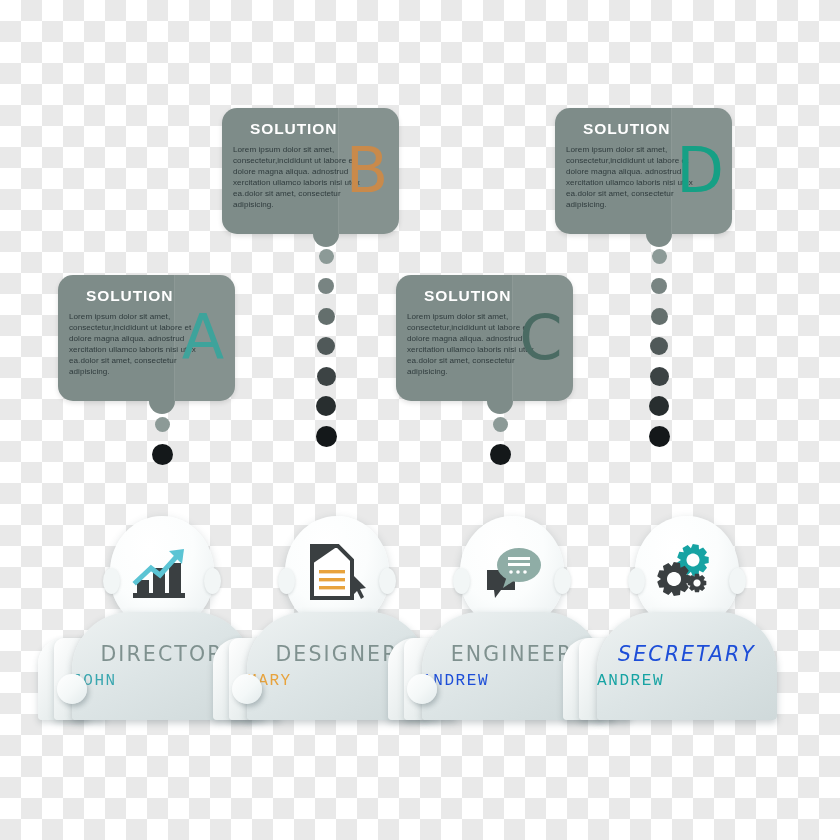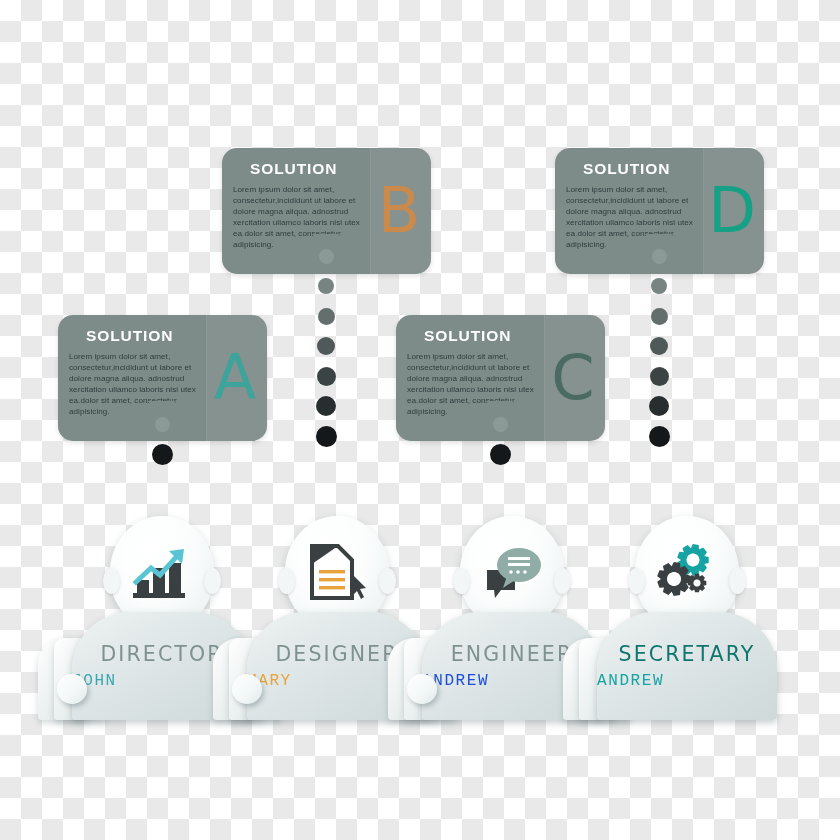--- a/index.html
+++ b/index.html
@@ -12,26 +12,25 @@
       linear-gradient(45deg,#e9e9e9 25%,transparent 25%,transparent 75%,#e9e9e9 75%);
     background-size:42px 42px;
     background-position:0 0, 21px 21px;
     overflow:hidden;
   }
   #stage{position:relative;width:840px;height:840px;}
 
   
   .card{
     position:absolute;
-    width:209px;height:126px;
+    width:177px;height:126px;
     border-radius:15px;
     background:#7e8c89;
     box-shadow:0 2px 5px rgba(0,0,0,.12);
     overflow:hidden;
-    margin-top:40px;
   }
   .card .panel{
     position:absolute;right:0;top:0;bottom:0;width:60px;
     background:rgba(255,255,255,.055);
     border-left:1px solid rgba(255,255,255,.07);
   }
   .card .head{
     position:absolute;left:28px;top:12px;
     color:#ffffff;font-size:15.5px;font-weight:bold;
     letter-spacing:.9px;
@@ -246,17 +245,17 @@
       <div class="ear r"></div>
       <div class="icon-wrap">
         <svg width="64" height="58" viewBox="0 0 64 58" id="gears-svg">
             <path d="M53.7 14.0 L53.7 20.0 L49.3 21.1 L49.3 21.1 L52.0 24.8 L48.1 29.4 L44.0 27.4 L44.0 27.4 L43.7 32.0 L37.8 33.0 L35.9 28.8 L35.9 28.8 L32.7 32.1 L27.5 29.1 L28.8 24.7 L28.8 24.7 L24.3 25.2 L22.2 19.6 L26.0 17.0 L26.0 17.0 L22.2 14.4 L24.3 8.8 L28.8 9.3 L28.8 9.3 L27.5 4.9 L32.7 1.9 L35.9 5.2 L35.9 5.2 L37.8 1.0 L43.7 2.0 L44.0 6.6 L44.0 6.6 L48.1 4.6 L52.0 9.2 L49.3 12.9 L49.3 12.9 ZM 44.5 17 L 44.4 15.9 L 44.1 14.8 L 43.6 13.8 L 43.0 12.8 L 42.2 12.0 L 41.3 11.4 L 40.2 10.9 L 39.1 10.6 L 38.0 10.5 L 36.9 10.6 L 35.8 10.9 L 34.8 11.4 L 33.8 12.0 L 33.0 12.8 L 32.4 13.8 L 31.9 14.8 L 31.6 15.9 L 31.5 17.0 L 31.6 18.1 L 31.9 19.2 L 32.4 20.3 L 33.0 21.2 L 33.8 22.0 L 34.8 22.6 L 35.8 23.1 L 36.9 23.4 L 38.0 23.5 L 39.1 23.4 L 40.2 23.1 L 41.3 22.6 L 42.2 22.0 L 43.0 21.2 L 43.6 20.3 L 44.1 19.2 L 44.4 18.1 L 44.5 17.0 Z" fill="#16a3a3" fill-rule="evenodd"></path>
             <path d="M35.7 32.8 L35.7 39.2 L31.2 40.4 L31.2 40.4 L33.8 44.3 L29.7 49.2 L25.5 47.3 L25.5 47.3 L25.0 51.9 L18.8 53.0 L16.7 48.8 L16.7 48.8 L13.4 52.1 L7.9 48.9 L9.0 44.4 L9.0 44.4 L4.4 44.7 L2.2 38.7 L6.0 36.0 L6.0 36.0 L2.2 33.3 L4.4 27.3 L9.0 27.6 L9.0 27.6 L7.9 23.1 L13.4 19.9 L16.7 23.2 L16.7 23.2 L18.8 19.0 L25.0 20.1 L25.5 24.7 L25.5 24.7 L29.7 22.8 L33.8 27.7 L31.2 31.6 L31.2 31.6 ZM 26 36 L 25.9 34.8 L 25.6 33.6 L 25.1 32.5 L 24.4 31.5 L 23.5 30.6 L 22.5 29.9 L 21.4 29.4 L 20.2 29.1 L 19.0 29.0 L 17.8 29.1 L 16.6 29.4 L 15.5 29.9 L 14.5 30.6 L 13.6 31.5 L 12.9 32.5 L 12.4 33.6 L 12.1 34.8 L 12.0 36.0 L 12.1 37.2 L 12.4 38.4 L 12.9 39.5 L 13.6 40.5 L 14.5 41.4 L 15.5 42.1 L 16.6 42.6 L 17.8 42.9 L 19.0 43.0 L 20.2 42.9 L 21.4 42.6 L 22.5 42.1 L 23.5 41.4 L 24.4 40.5 L 25.1 39.5 L 25.6 38.4 L 25.9 37.2 L 26.0 36.0 Z" fill="#3a3f41" fill-rule="evenodd"></path>
             <path d="M51.3 38.0 L51.3 42.0 L48.5 42.7 L48.5 42.7 L50.0 45.2 L47.2 48.0 L44.7 46.5 L44.7 46.5 L44.0 49.3 L40.0 49.3 L39.3 46.5 L39.3 46.5 L36.8 48.0 L34.0 45.2 L35.5 42.7 L35.5 42.7 L32.7 42.0 L32.7 38.0 L35.5 37.3 L35.5 37.3 L34.0 34.8 L36.8 32.0 L39.3 33.5 L39.3 33.5 L40.0 30.7 L44.0 30.7 L44.7 33.5 L44.7 33.5 L47.2 32.0 L50.0 34.8 L48.5 37.3 L48.5 37.3 ZM 45.6 40 L 45.5 39.4 L 45.4 38.8 L 45.1 38.2 L 44.8 37.7 L 44.3 37.2 L 43.8 36.9 L 43.2 36.6 L 42.6 36.5 L 42.0 36.4 L 41.4 36.5 L 40.8 36.6 L 40.2 36.9 L 39.7 37.2 L 39.2 37.7 L 38.9 38.2 L 38.6 38.8 L 38.5 39.4 L 38.4 40.0 L 38.5 40.6 L 38.6 41.2 L 38.9 41.8 L 39.2 42.3 L 39.7 42.8 L 40.2 43.1 L 40.8 43.4 L 41.4 43.5 L 42.0 43.6 L 42.6 43.5 L 43.2 43.4 L 43.8 43.1 L 44.3 42.8 L 44.8 42.3 L 45.1 41.8 L 45.4 41.2 L 45.5 40.6 L 45.6 40.0 Z" fill="#3a3f41" fill-rule="evenodd"></path>
           </svg>
       </div>
     </div>
     <div class="body-piece"></div>
-    <div class="role" style="color: #0f766e;">SECRETARY</div>
+    <div class="role" style="color: #1d4ed8; font-style: italic;">SECRETARY</div>
     <div class="pname" id="name3" style="color: rgb(22, 163, 163);">ANDREW</div>
   </div>
 
 </div>
 
 </body></html>

